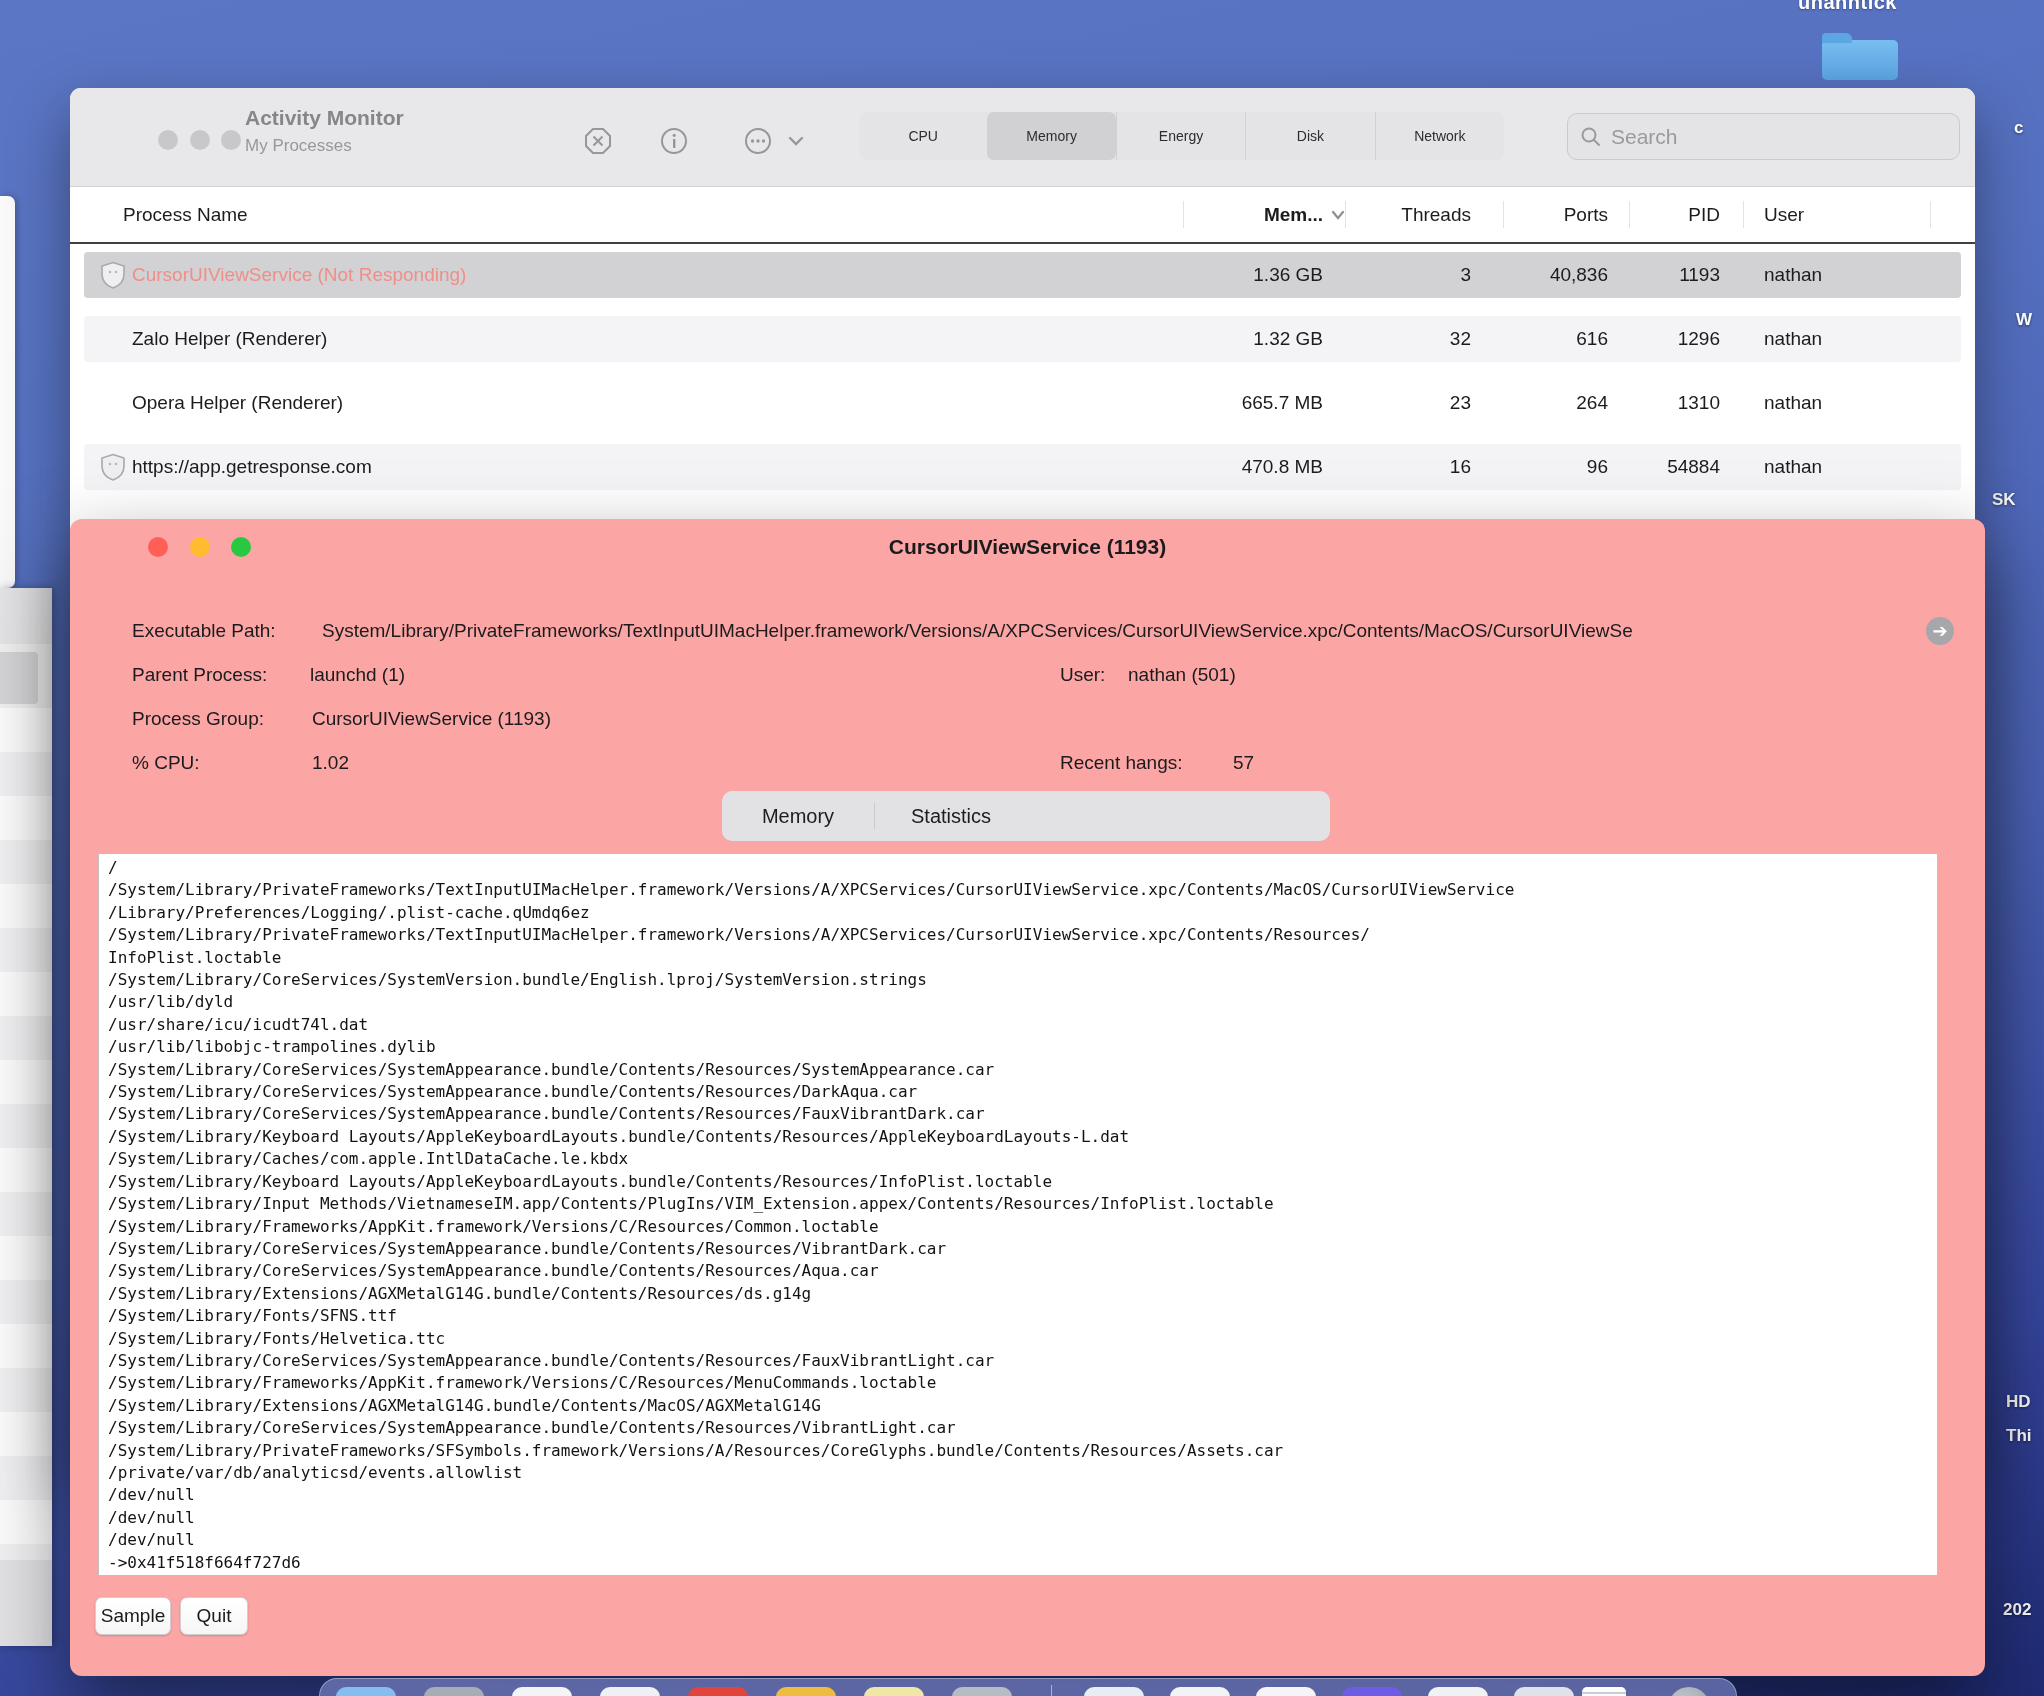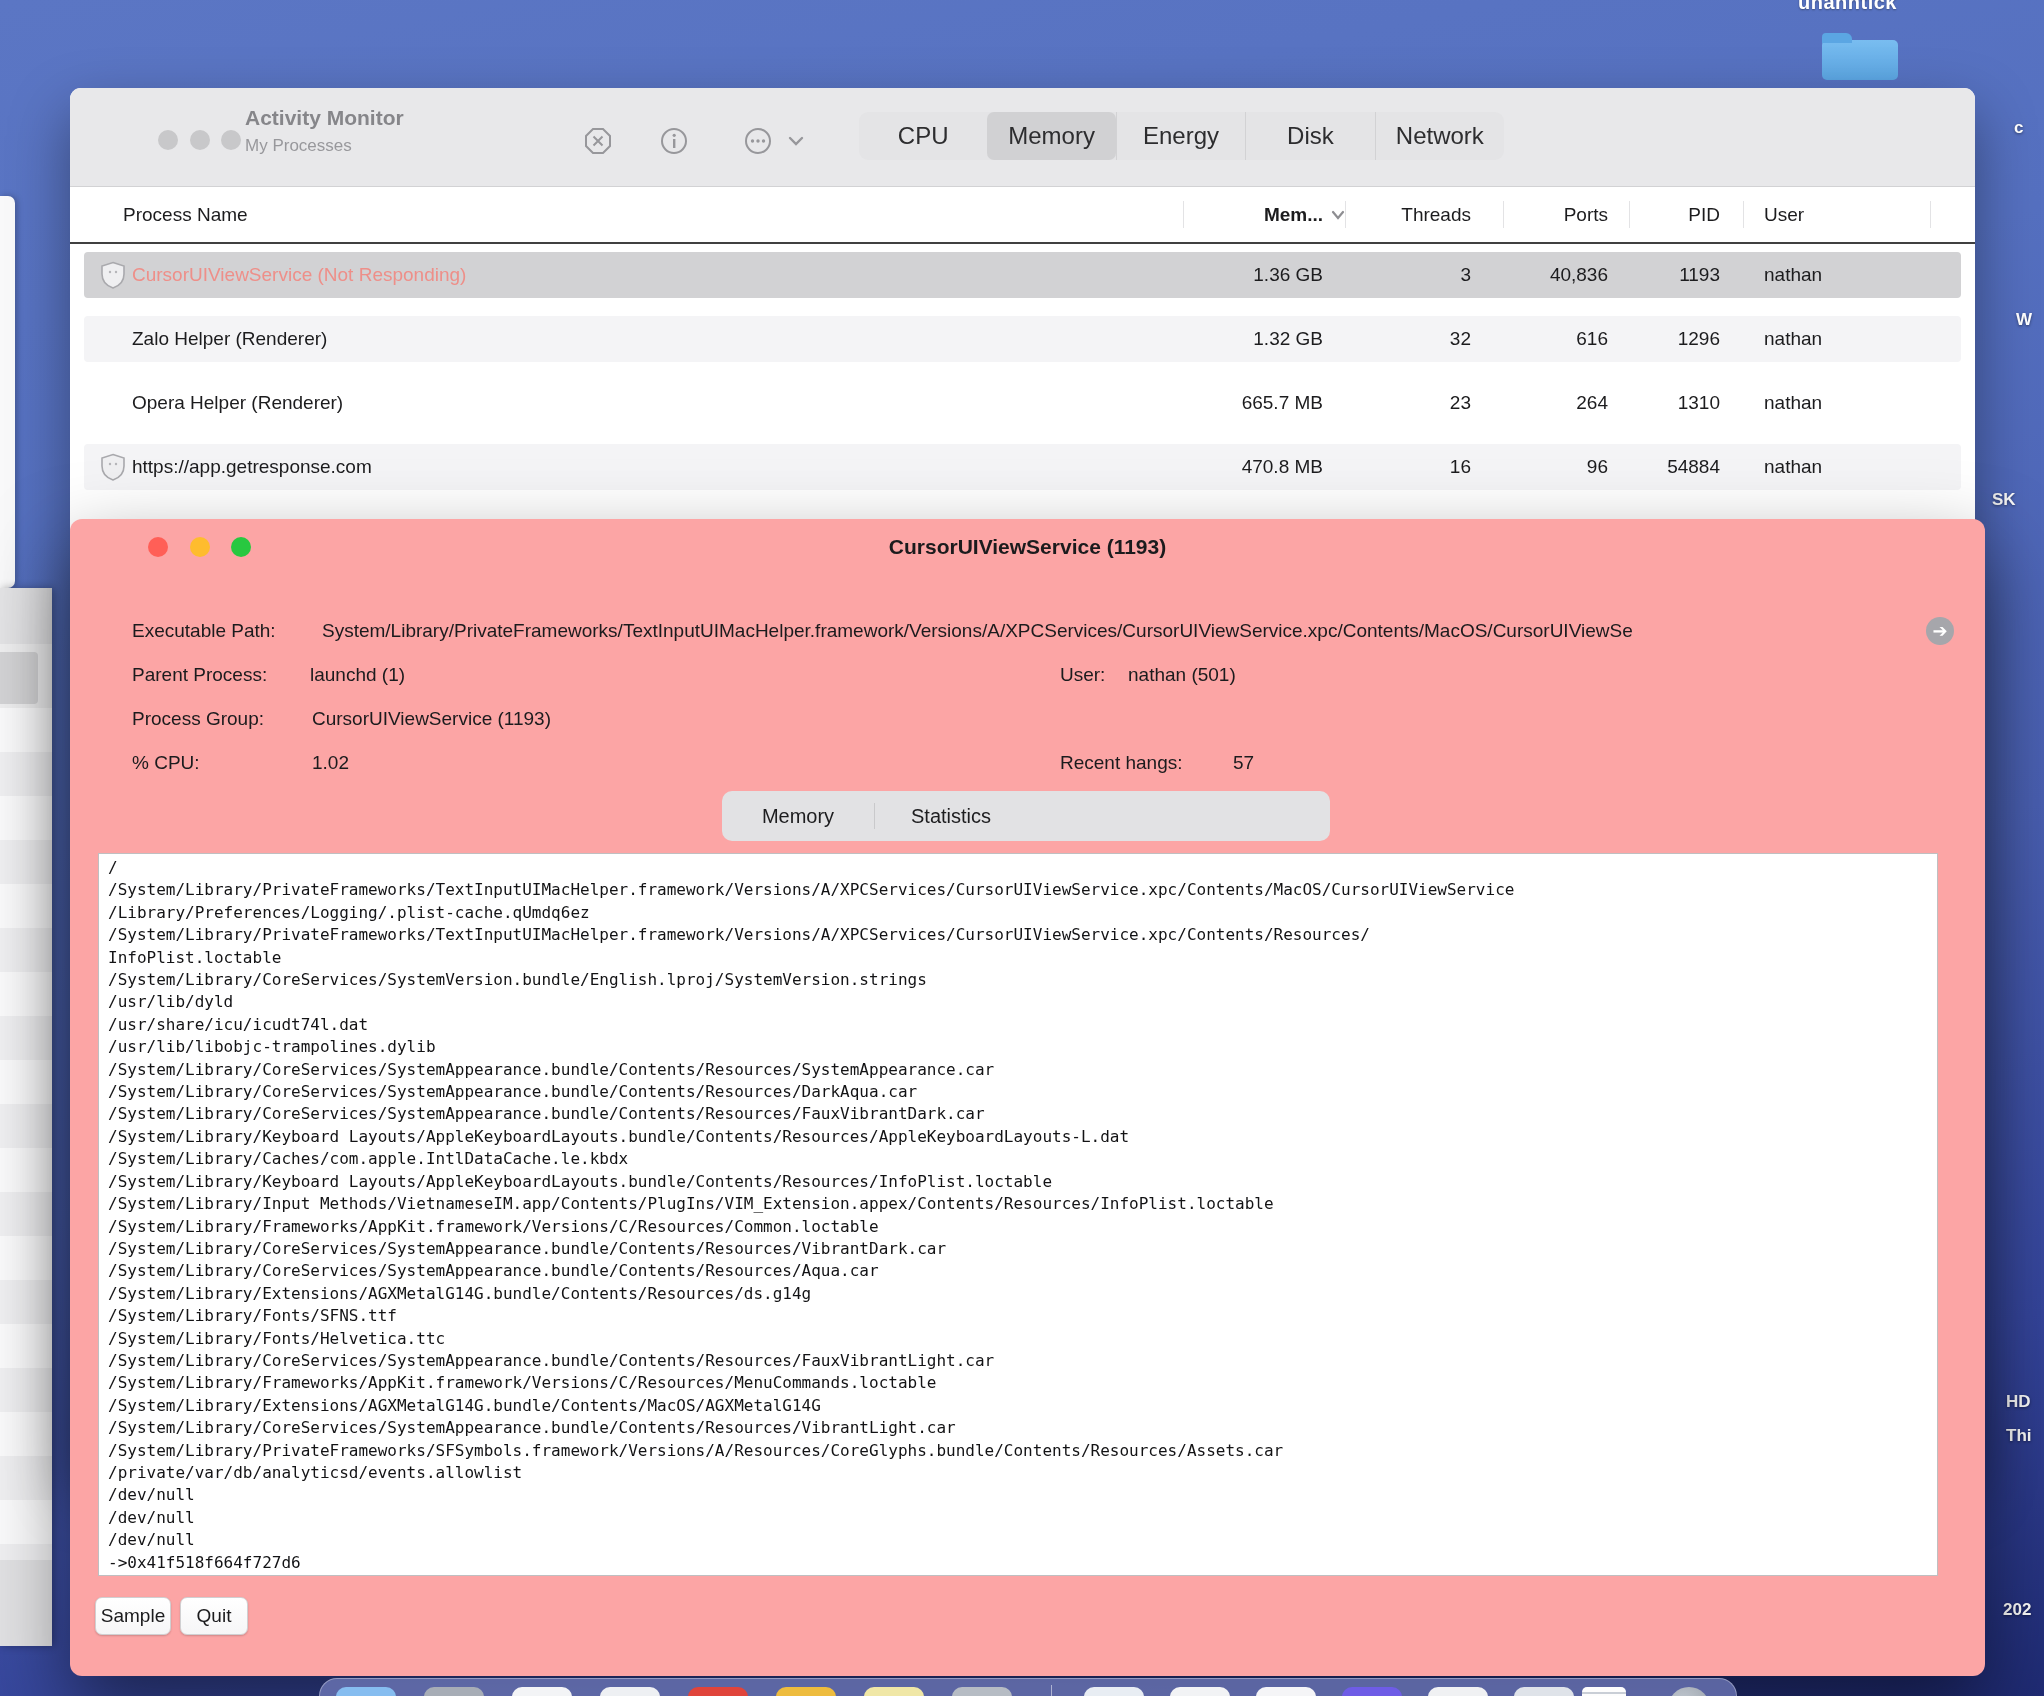--- a/index.html
+++ b/index.html
@@ -31,21 +31,21 @@
   .am-titlebar{left:0;top:0;width:100%;height:98px;background:#e8e8ea;border-radius:11px 11px 0 0;
                border-bottom:1px solid #d2d2d4;}
   .tl{border-radius:50%;width:20px;height:20px;top:42px;}
   .tl.gray{background:#c8c8ca;}
   .tl.r{background:#ff5f57;} .tl.y{background:#febc2e;} .tl.g{background:#28c840;}
   .am-title{left:175px;top:18px;font-size:21px;font-weight:bold;color:#86868a;}
   .am-subtitle{left:175px;top:48px;font-size:17px;color:#98989c;}
   .tool-icon{top:38px;width:30px;height:30px;color:#97979b;}
   .seg{left:789px;top:24px;width:645px;height:48px;display:flex;align-items:stretch;
        background:#e4e4e6;border-radius:9px;overflow:hidden;}
-  .seg .s{flex:1;display:flex;align-items:center;justify-content:center;font-size:24px;color:#2d2d2f;
+  .seg .s{flex:1;display:flex;align-items:center;justify-content:center;font-size:14px;color:#2d2d2f;
           border-left:1px solid #d2d2d4;}
   .seg .s:first-child{border-left:none;}
   .seg .s.sel{background:#d1d1d3;border-left:none;border-radius:7px;}
   .search{left:1497px;top:25px;width:393px;height:47px;background:#e4e4e6;border:1px solid #cacacc;
           border-radius:10px;display:flex;align-items:center;padding-left:12px;box-sizing:border-box;}
   .search .ph{color:#9a9a9e;font-size:21px;margin-left:9px;}
 
   .hdr{left:0;top:99px;width:100%;height:55px;background:#fff;border-bottom:2px solid #404040;}
   .hdr .h{position:absolute;top:0;height:55px;line-height:55px;font-size:19px;color:#1c1c1e;}
   .hdr .hr{text-align:right;}
@@ -148,20 +148,27 @@
     </svg>
 
     <div class="seg abs" id="am-tabs">
         <div class="s">CPU</div>
         <div class="s sel">Memory</div>
         <div class="s">Energy</div>
         <div class="s">Disk</div>
         <div class="s">Network</div>
       </div>
 
+    <div class="search abs">
+      <svg style="width:22px;height:22px;color:#9a9a9e" viewBox="0 0 22 22">
+        <circle cx="9" cy="9" r="6.5" fill="none" stroke="currentColor" stroke-width="2"></circle>
+        <line x1="14" y1="14" x2="19" y2="19" stroke="currentColor" stroke-width="2" stroke-linecap="round"></line>
+      </svg>
+      <span class="ph">Search</span>
+    </div>
   </div>
 
   <div class="abs hdr">
     <div class="h" style="left:53px">Process Name</div>
     <div class="h hr bold" style="left:1060px;width:193px">Mem...</div>
     <svg class="abs" style="left:1260px;top:22px;width:16px;height:12px;color:#8e8e92" viewBox="0 0 16 12">
       <polyline points="3,3 8,9 13,3" fill="none" stroke="currentColor" stroke-width="2.2" stroke-linecap="round"></polyline>
     </svg>
     <div class="h hr" style="left:1280px;width:121px">Threads</div>
     <div class="h hr" style="left:1420px;width:118px">Ports</div>

